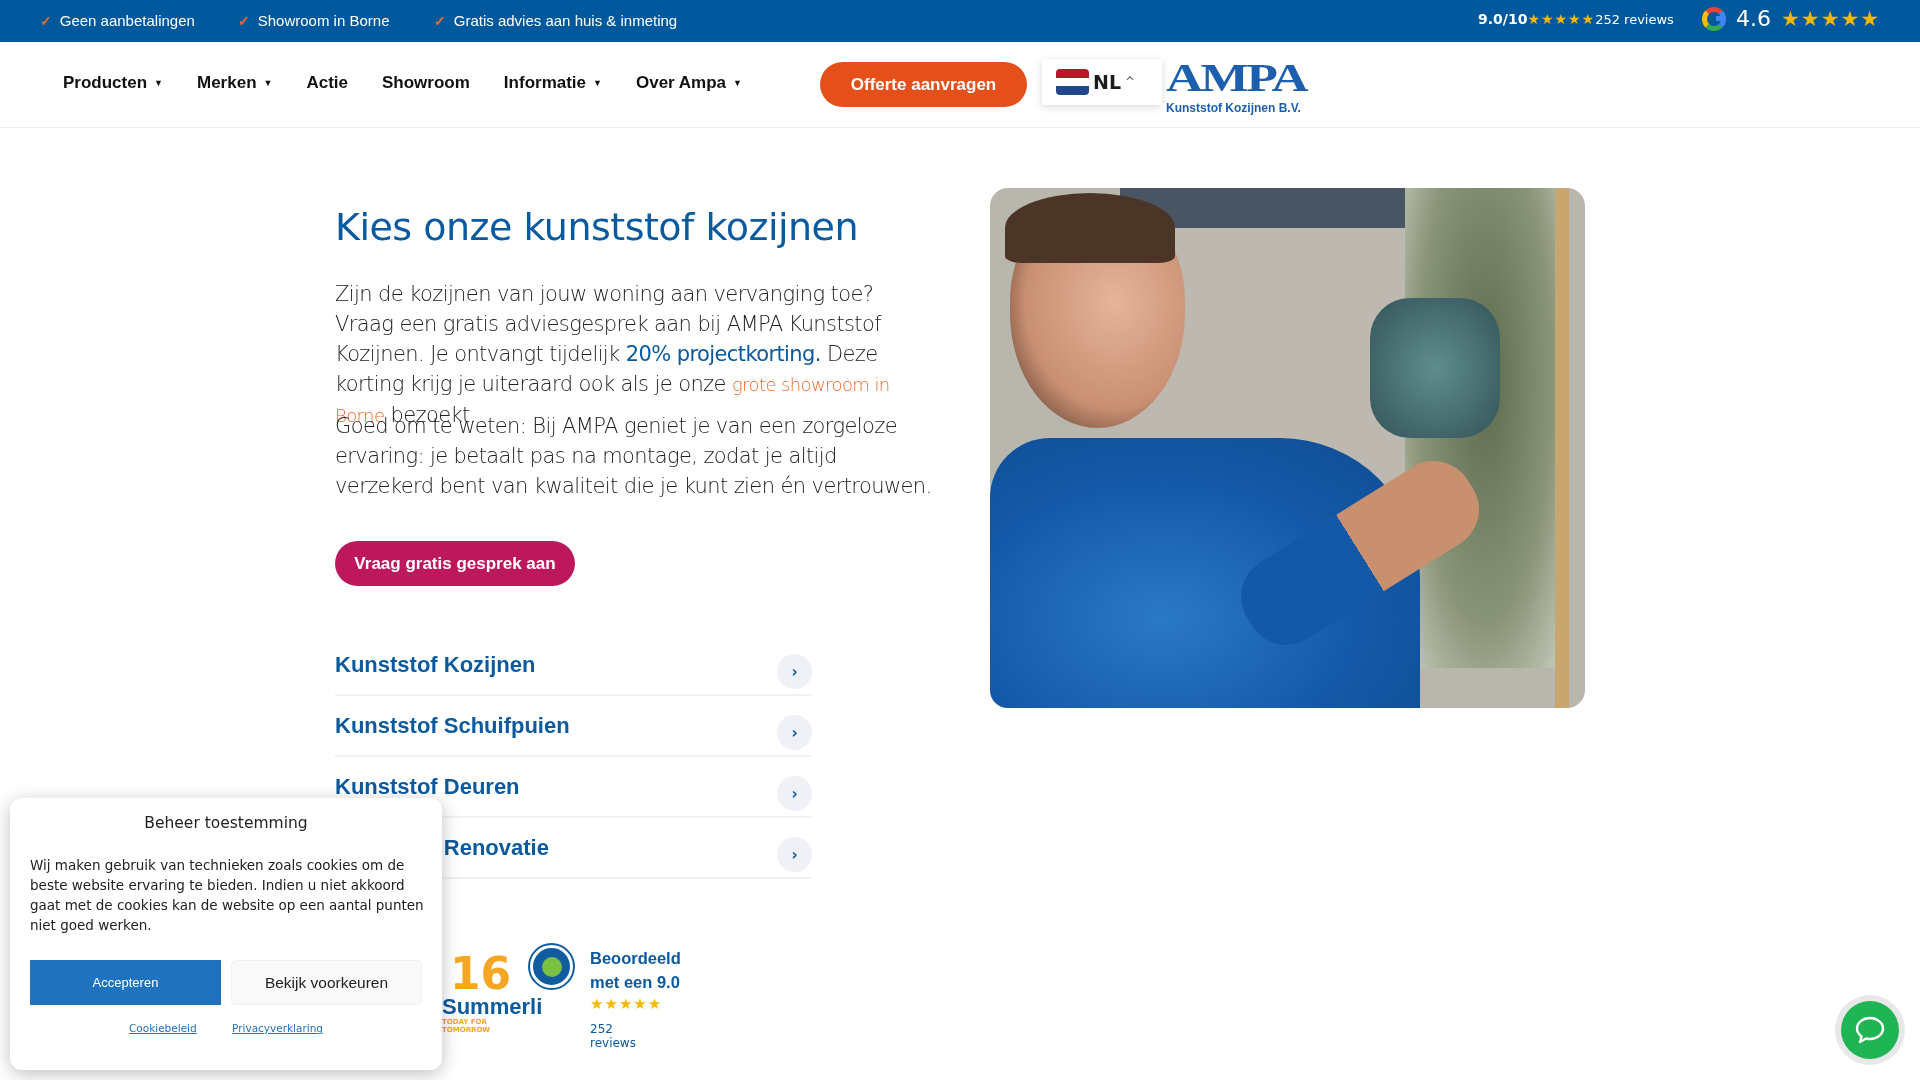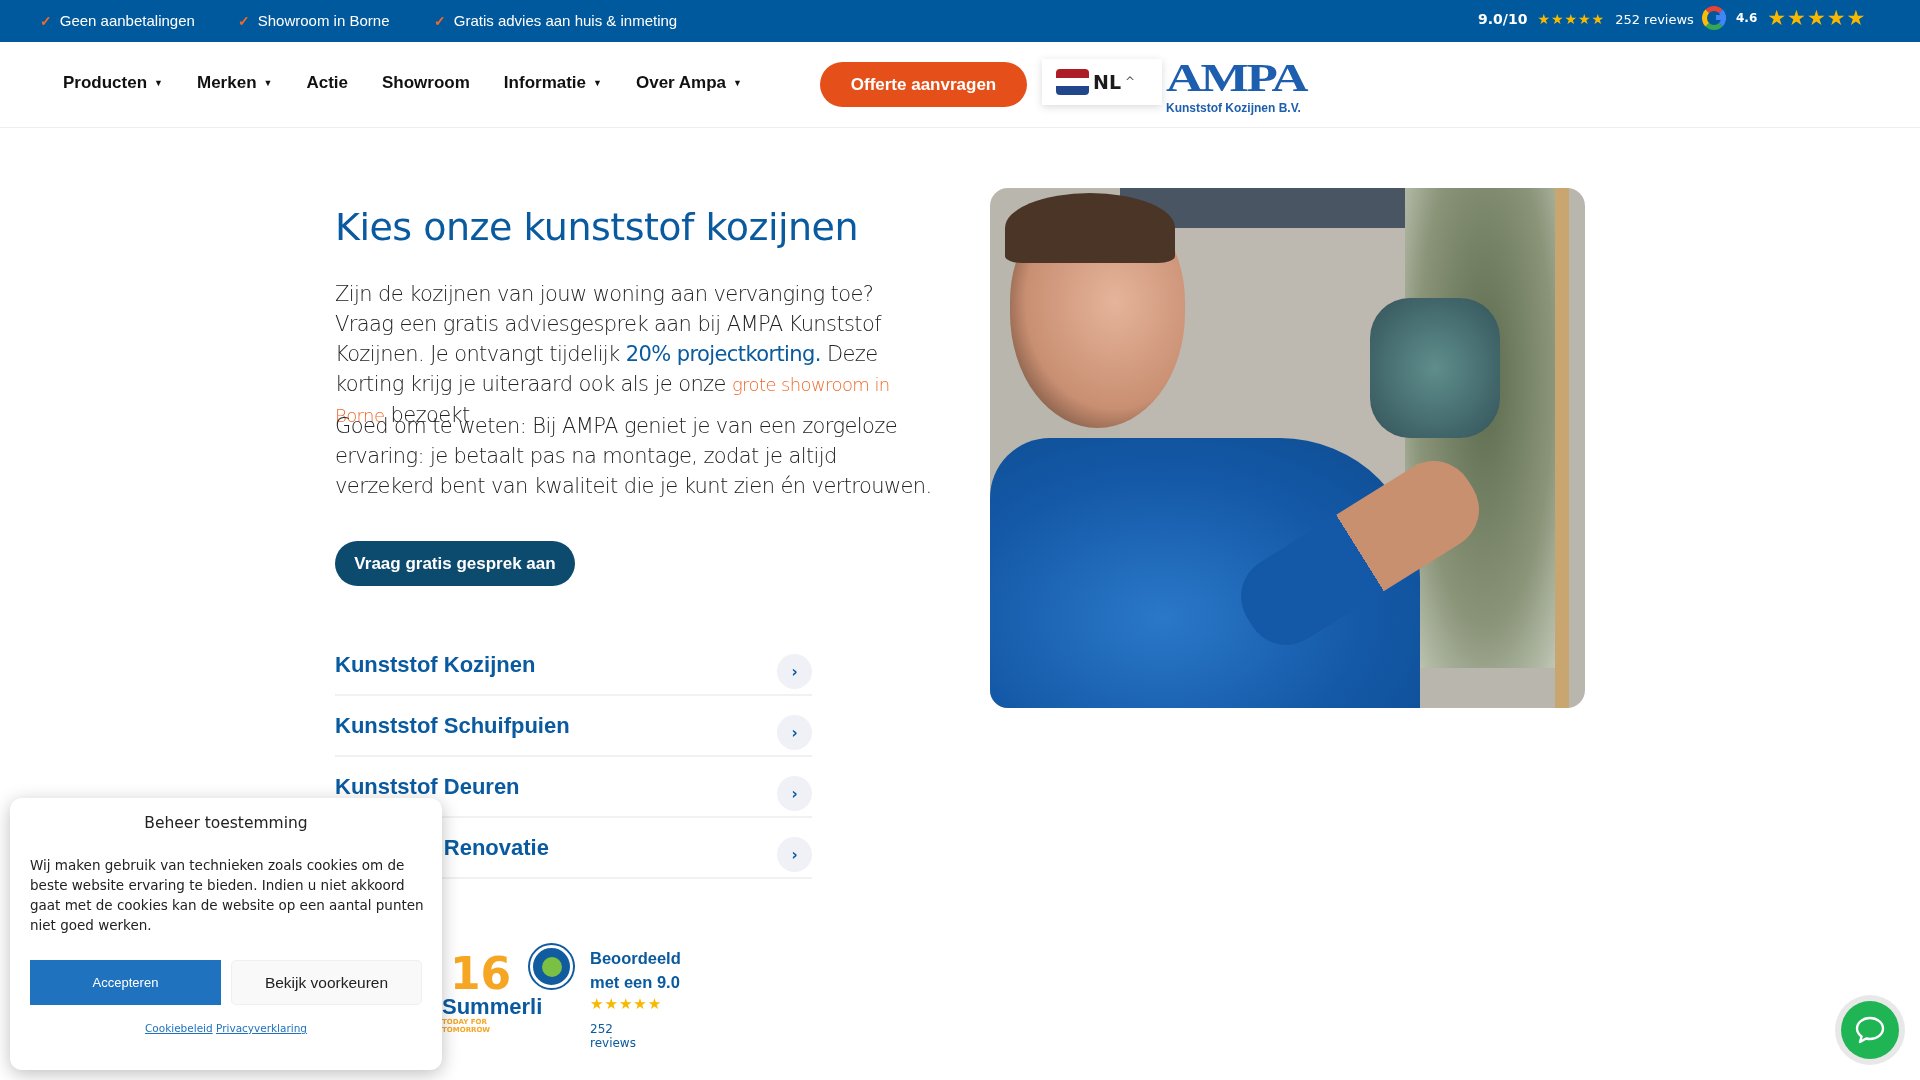--- a/index.html
+++ b/index.html
@@ -1,67 +1,67 @@
 <!DOCTYPE html>
 <html><head>
 <meta charset="utf-8">
 <style>
 *{box-sizing:border-box;margin:0;padding:0}
 html,body{width:1920px;height:1080px;overflow:hidden;background:#fff;font-family:"DejaVu Sans","Liberation Sans",sans-serif;color:#1b1b1b}
 .topbar{position:absolute;left:0;top:0;width:1920px;height:42px;background:#00599c;color:#fff;font-size:14.5px}
 .usp{position:absolute;top:12px;display:flex;align-items:center;gap:8px;font-family:"Liberation Sans",sans-serif;font-size:15px}
 .usp .chk{color:#f06a2a;font-size:14px;font-weight:bold}
-.rating1{position:absolute;left:1478px;top:11px;display:flex;align-items:center;gap:10px}
+.rating1{position:absolute;left:1478px;top:11px;display:flex;align-items:center;}
 .rating1 .score{font-weight:bold;font-size:14px}
 .stars{color:#f8b800;letter-spacing:1px;font-size:14px}
 .rating1 .rev{font-size:13px}
 .rating2{position:absolute;left:1702px;top:6px;display:flex;align-items:center;gap:10px}
 .gicon{width:24px;height:24px;border-radius:50%;border:5px solid;border-color:#ea4335 #4285f4 #34a853 #fbbc05;position:relative}
 .gicon:after{content:"";position:absolute;right:-5px;top:4px;width:10px;height:5px;background:#4285f4}
-.rating2 .score{font-weight:bold;font-size:12px}
+.rating2 .score{font-weight:normal;font-size:22px}
 .rating2 .stars{font-size:21px}
 .nav{position:absolute;left:0;top:42px;width:1920px;height:86px;border-bottom:1px solid #eee;background:#fff}
 .menu{position:absolute;left:63px;top:31px;display:flex;gap:34px;font-family:"Liberation Sans",sans-serif;font-size:17px;font-weight:bold;color:#111}
 .menu .mi{display:flex;align-items:center;gap:7px;cursor:pointer}
 .menu .caret{font-size:9px}
 .offerte{position:absolute;left:820px;top:20px;width:207px;height:45px;border-radius:23px;background:#e5501a;color:#ffffff;font-family:"Liberation Sans",sans-serif;font-weight:bold;font-size:17px;display:flex;align-items:center;justify-content:center;border:none}
 .lang{position:absolute;left:1042px;top:17px;width:120px;height:46px;background:#fff;box-shadow:0 2px 8px rgba(0,0,0,.15);display:flex;align-items:center;gap:4px;padding-left:14px;font-weight:bold;font-size:19px}
 .flag{width:33px;height:26px;border-radius:4px;overflow:hidden;display:flex;flex-direction:column}
 .flag i{flex:1}
 .lang .up{font-size:12px;font-weight:normal;color:#555}
 .logo{position:absolute;left:1166px;top:18px;width:144px;height:50px}
 .logo .word{font-family:"Liberation Serif",serif;font-weight:bold;font-size:41px;color:#1d5fae;letter-spacing:-2px;line-height:34px;transform:scaleX(1.25);transform-origin:left}
 .logo .sub{font-family:"Liberation Sans",sans-serif;font-weight:bold;font-size:12px;color:#1d5fae;margin-top:7px}
 h1{position:absolute;left:335px;top:205px;font-size:38px;font-weight:normal;color:#0a5aa0;font-family:"DejaVu Sans",sans-serif;letter-spacing:-0.5px}
 .p1,.p2{position:absolute;left:335px;width:600px;font-size:21px;line-height:30px;color:#222;font-weight:300;font-family:"DejaVu Sans",sans-serif;letter-spacing:-0.6px}
 .p1{top:279px}
 .p2{top:411px}
 .p1 b{color:#0a5aa0}
 .p1 a{color:#f06a2a;text-decoration:none;font-size:18px}
-.cta{position:absolute;left:335px;top:541px;width:240px;height:45px;border-radius:23px;background:#0c4a6e;color:#fff;font-family:"Liberation Sans",sans-serif;font-weight:bold;font-size:17px;display:flex;align-items:center;justify-content:center;border:none}
+.cta{position:absolute;left:335px;top:541px;width:240px;height:45px;border-radius:23px;background:#be185d;color:#fff;font-family:"Liberation Sans",sans-serif;font-weight:bold;font-size:17px;display:flex;align-items:center;justify-content:center;border:none}
 .list{position:absolute;left:335px;top:635px;width:477px}
 .li{height:61px;border-bottom:2px solid #f1f1f1;display:flex;align-items:center;justify-content:space-between;cursor:pointer}
 .li span.t{font-family:"Liberation Sans",sans-serif;font-weight:bold;font-size:22px;color:#0a5aa0}
 .li .arr{width:35px;height:35px;border-radius:50%;background:#eff1f7;display:flex;align-items:center;justify-content:center;color:#0a5aa0;font-size:15px;font-weight:bold;margin-top:14px}
 .photo{position:absolute;left:990px;top:188px;width:595px;height:520px;border-radius:18px;overflow:hidden;background:#b9b6ad}
 .photo .bg1{position:absolute;left:130px;top:0;width:300px;height:330px;background:linear-gradient(#4a5564 0 40px,#bdb9b0 40px)}
 .photo .tree{position:absolute;right:20px;top:0;width:160px;height:480px;background:radial-gradient(ellipse at 50% 40%,#5c6b4d,#8a9478 60%,#c8cfc0)}
 .photo .shirt{position:absolute;left:0;top:250px;width:430px;height:300px;background:radial-gradient(ellipse at 40% 60%,#2b78c8,#1459a8 55%,#0d4b8e);border-radius:60px 140px 0 0}
 .photo .arm{position:absolute;left:240px;top:320px;width:260px;height:90px;background:linear-gradient(90deg,#1459a8 50%,#c99070 50%);transform:rotate(-32deg);border-radius:40px}
 .photo .head{position:absolute;left:20px;top:10px;width:175px;height:230px;border-radius:45% 45% 50% 50%;background:radial-gradient(ellipse at 60% 45%,#e5b49a,#c98f72 60%,#5a3d2e 90%)}
 .photo .hair{position:absolute;left:15px;top:5px;width:170px;height:70px;border-radius:50% 50% 10% 10%;background:#4b3526}
 .photo .tool{position:absolute;left:380px;top:110px;width:130px;height:140px;border-radius:40px;background:radial-gradient(ellipse,#5f8e8c,#33535a)}
 .photo .post{position:absolute;right:16px;top:0;width:14px;height:520px;background:#c9a56f}
 .cookie{position:absolute;left:10px;top:798px;width:432px;height:272px;background:#fff;border-radius:12px;box-shadow:0 4px 18px rgba(0,0,0,.25)}
 .cookie .ttl{position:absolute;top:16px;width:100%;text-align:center;font-size:15.5px;color:#222}
 .cookie .txt{position:absolute;left:20px;top:57px;width:400px;font-size:13.5px;line-height:20px;color:#222}
 .cookie .acc{position:absolute;left:20px;top:162px;width:191px;height:45px;background:#1e72be;color:#fff;border-radius:0;font-size:13px;display:flex;align-items:center;justify-content:center;border:none}
 .cookie .pref{position:absolute;left:221px;top:162px;width:191px;height:45px;background:#f9f9f9;color:#222;border:1px solid #f0f0f0;border-radius:5px;font-size:15.5px;display:flex;align-items:center;justify-content:center}
 .cookie .links{position:absolute;top:224px;width:100%;text-align:center;font-size:10.5px}
-.cookie .links a{color:#1e72be;text-decoration:underline;margin:0 0}
+.cookie .links a{color:#1e72be;text-decoration:underline;margin:0 16px}
 .badges{position:absolute;left:442px;top:940px}
 .summerli{position:absolute;left:0;top:12px;width:72px;height:75px}
 .summerli .k{font-size:44px;font-weight:bold;color:#f5a623;line-height:44px;margin-left:8px}
 .summerli .n{font-family:"Liberation Sans",sans-serif;font-weight:bold;font-size:22px;color:#0a5aa0;line-height:22px}
 .summerli .s{font-size:7px;color:#f5a623;font-weight:bold}
 .qshops{position:absolute;left:88px;top:5px;width:43px;height:43px;border-radius:50%;background:#115c9f;border:3px solid #fff;box-shadow:0 0 0 2px #115c9f;display:flex;align-items:center;justify-content:center}
 .qshops i{width:20px;height:20px;border-radius:50%;background:#7ac143}
 .qtext{position:absolute;left:148px;top:6px;font-family:"Liberation Sans",sans-serif;font-weight:bold;font-size:16.5px;color:#0a5aa0;line-height:24px;width:120px}
 .qstars{position:absolute;left:148px;top:55px;font-size:15px}
 .qrev{position:absolute;left:148px;top:82px;font-size:12px;color:#0a5aa0}

